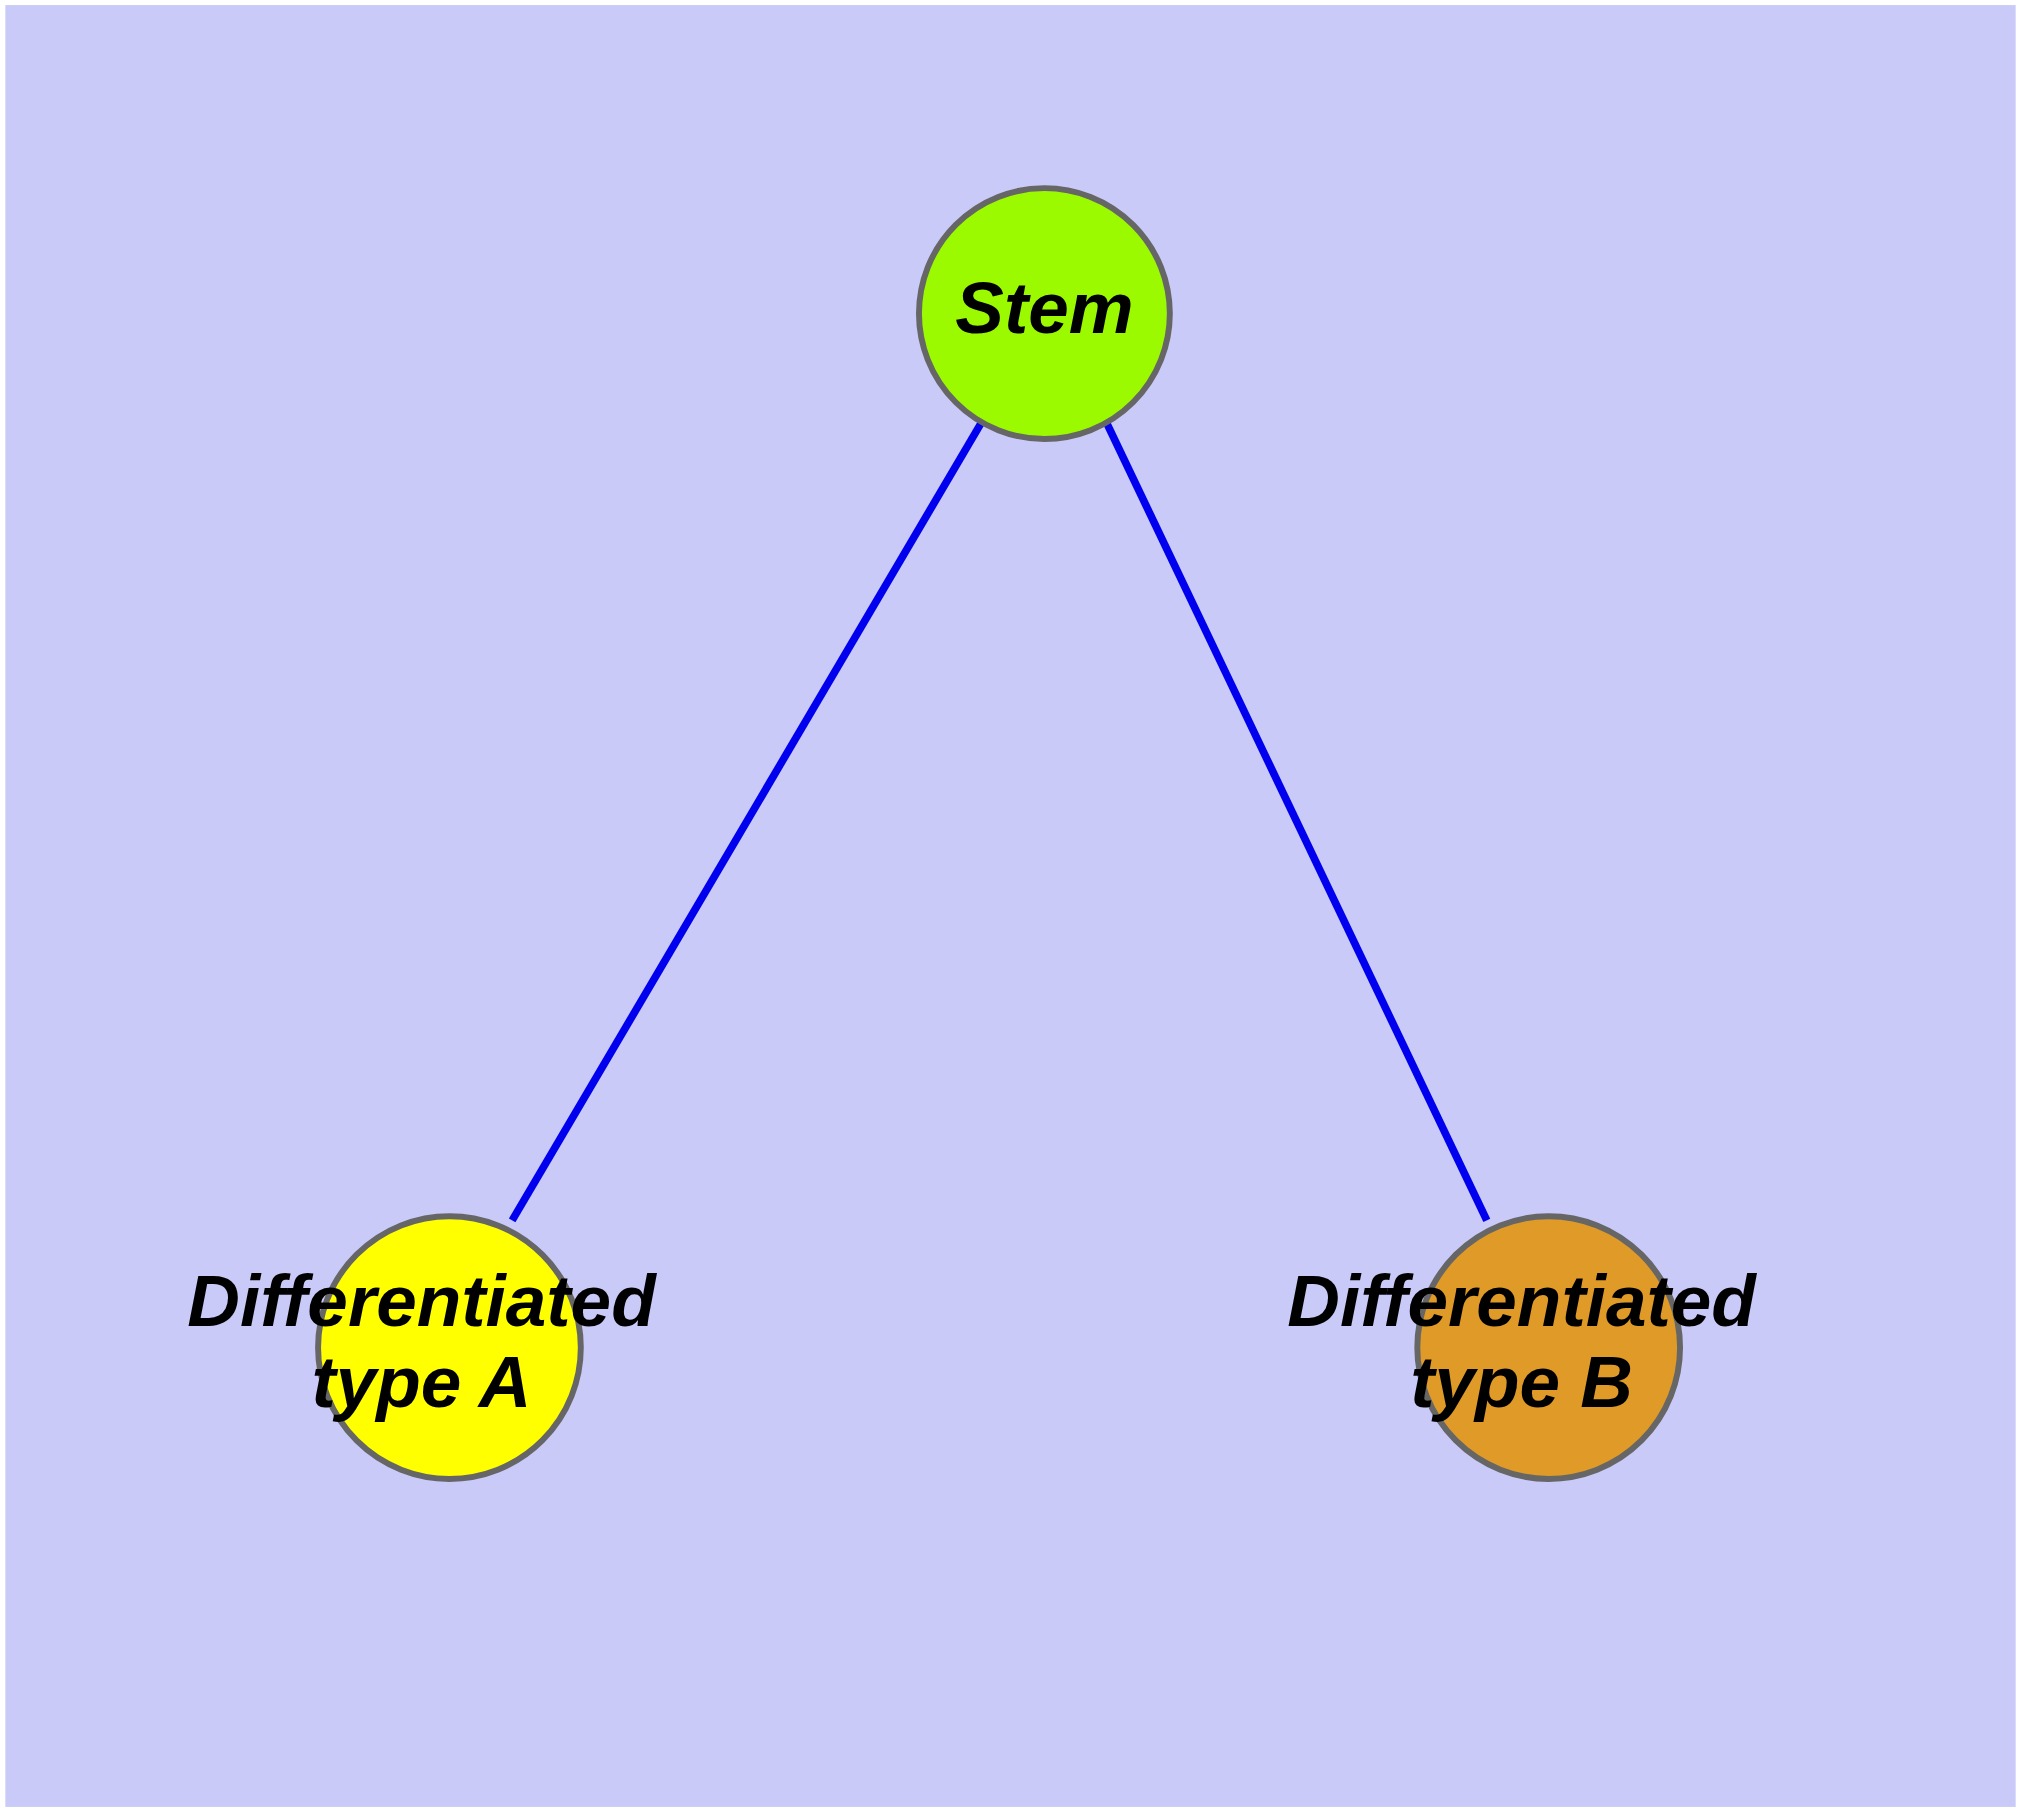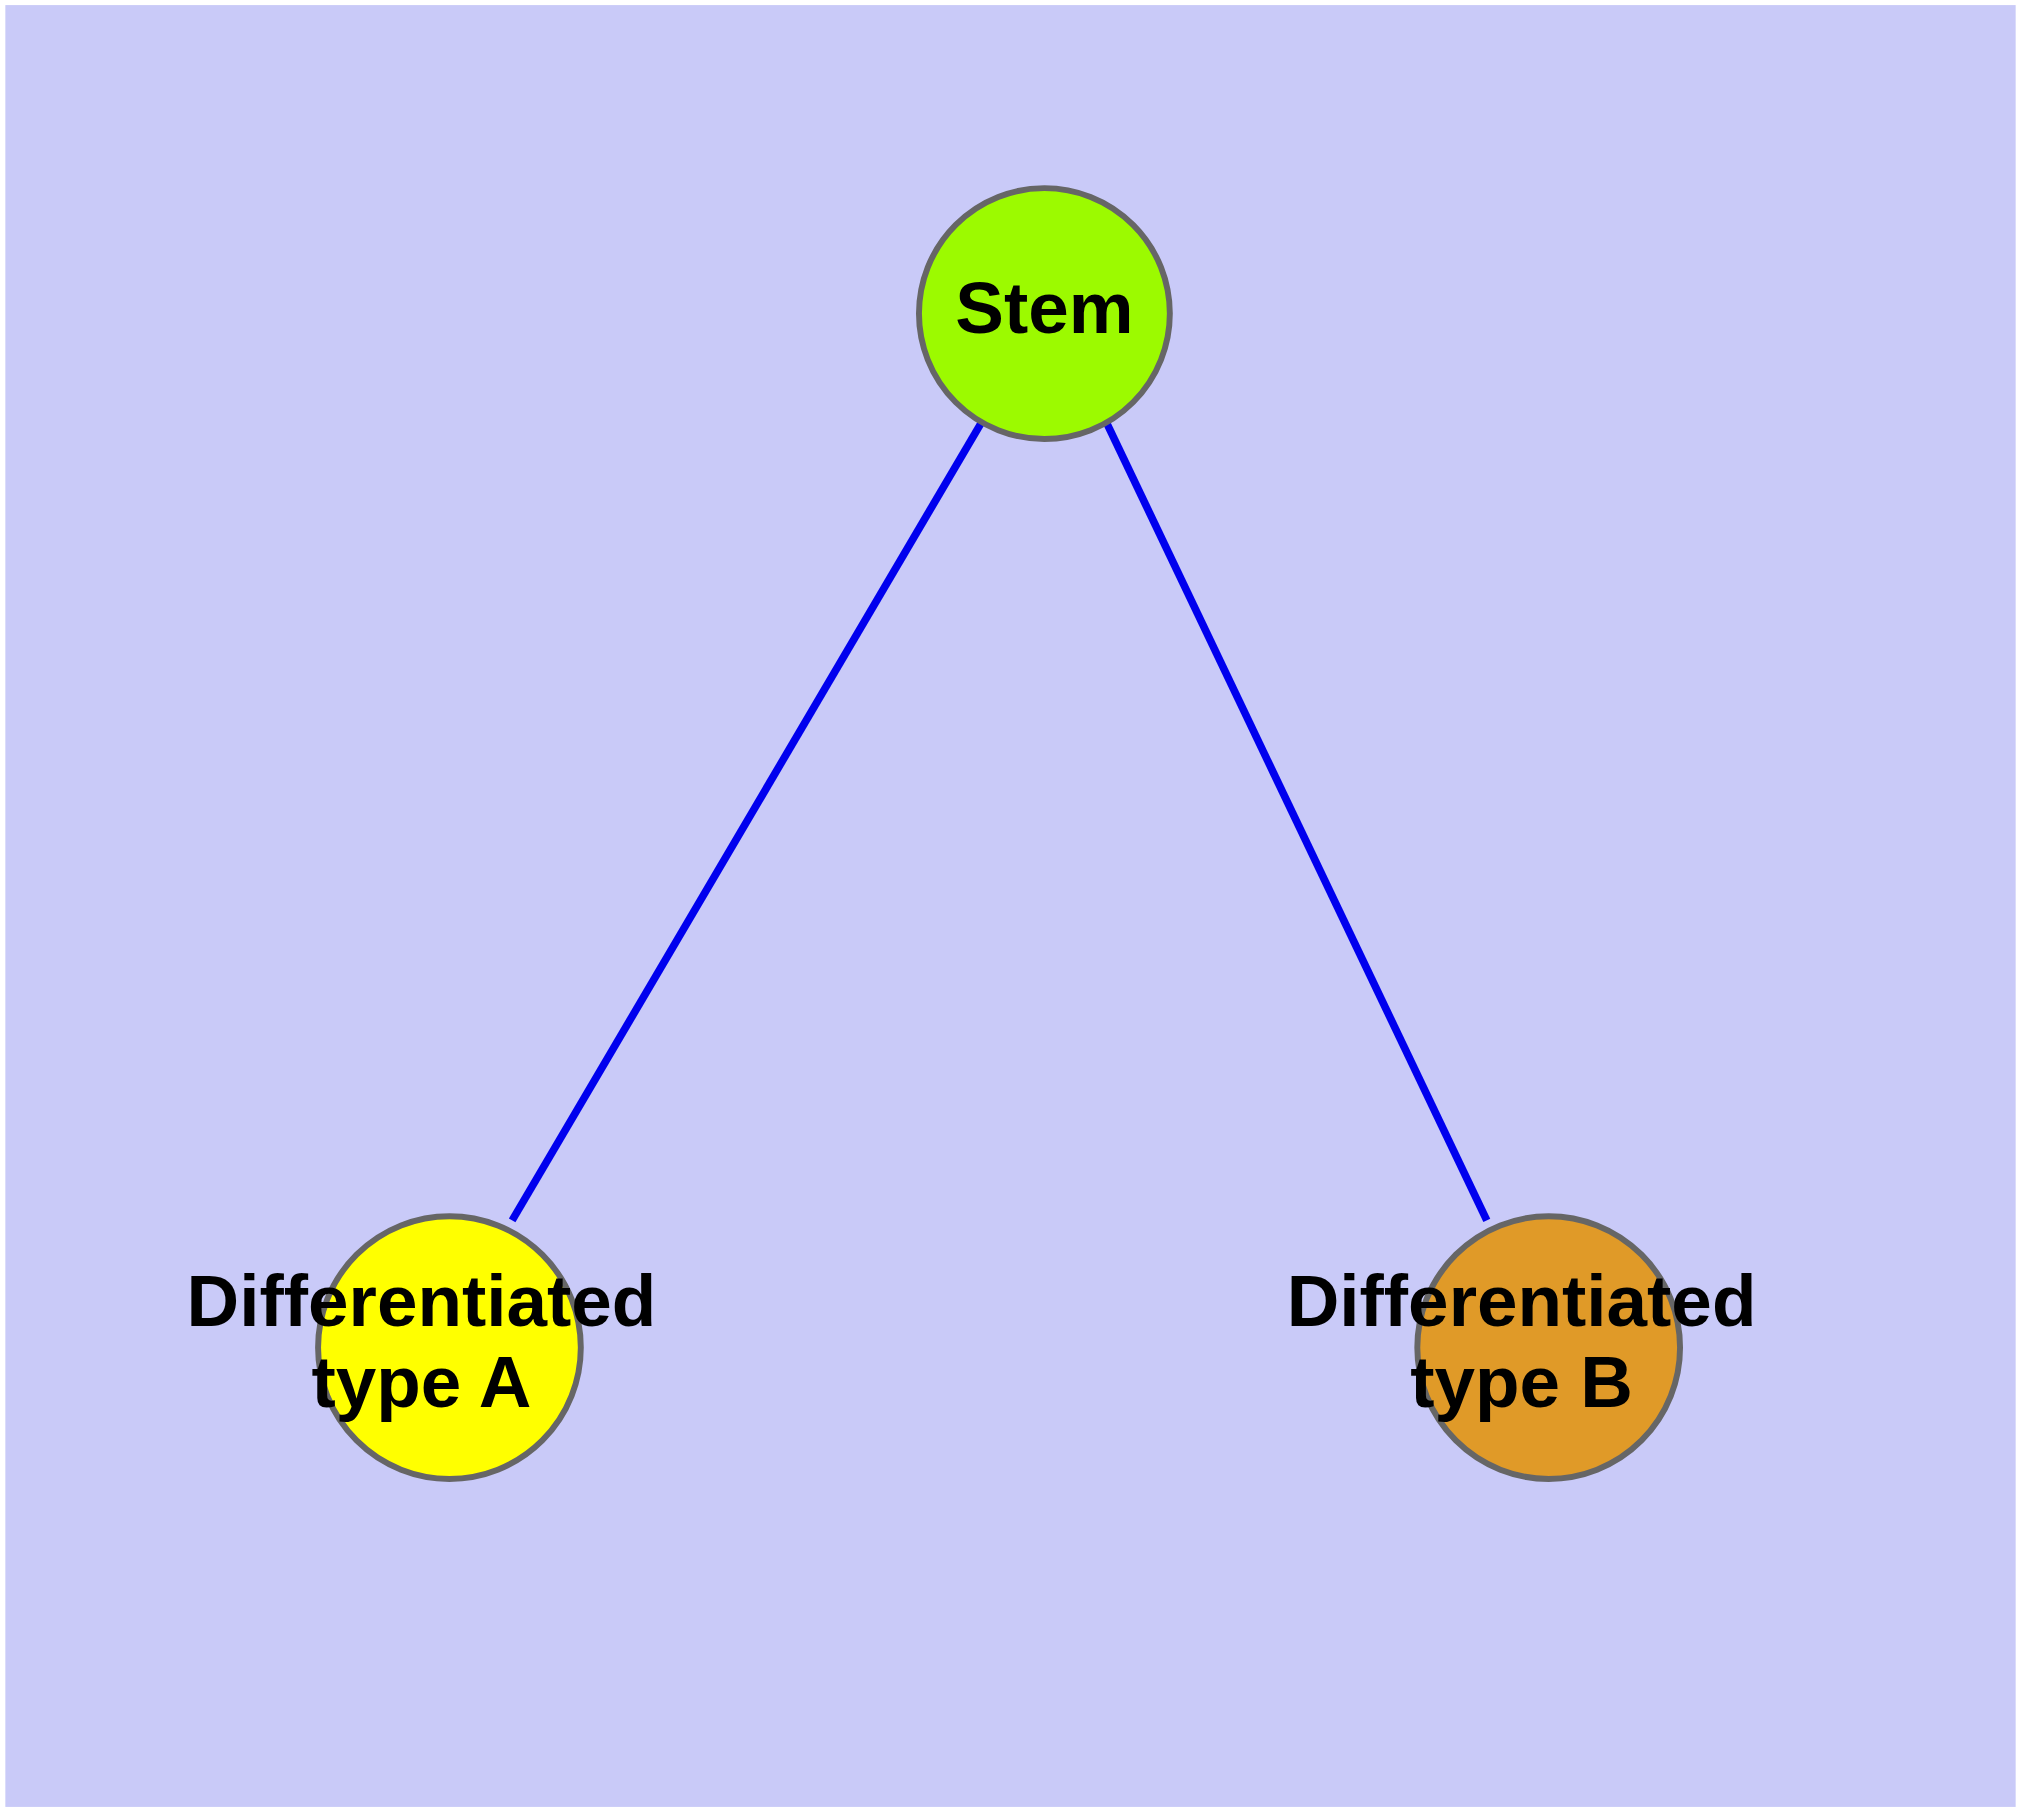--- a/index.html
+++ b/index.html
@@ -12,20 +12,21 @@
     height: 1812px;
     overflow: hidden;
     font-family: "Liberation Sans", sans-serif;
   }
 
   #diagram-canvas {
     position: relative;
     width: 2021px;
     height: 1812px;
     background: #ffffff;
+    font-style: italic;
   }
 
   #graph-svg {
     position: absolute;
     top: 0;
     left: 0;
     width: 2021px;
     height: 1812px;
     display: block;
   }

